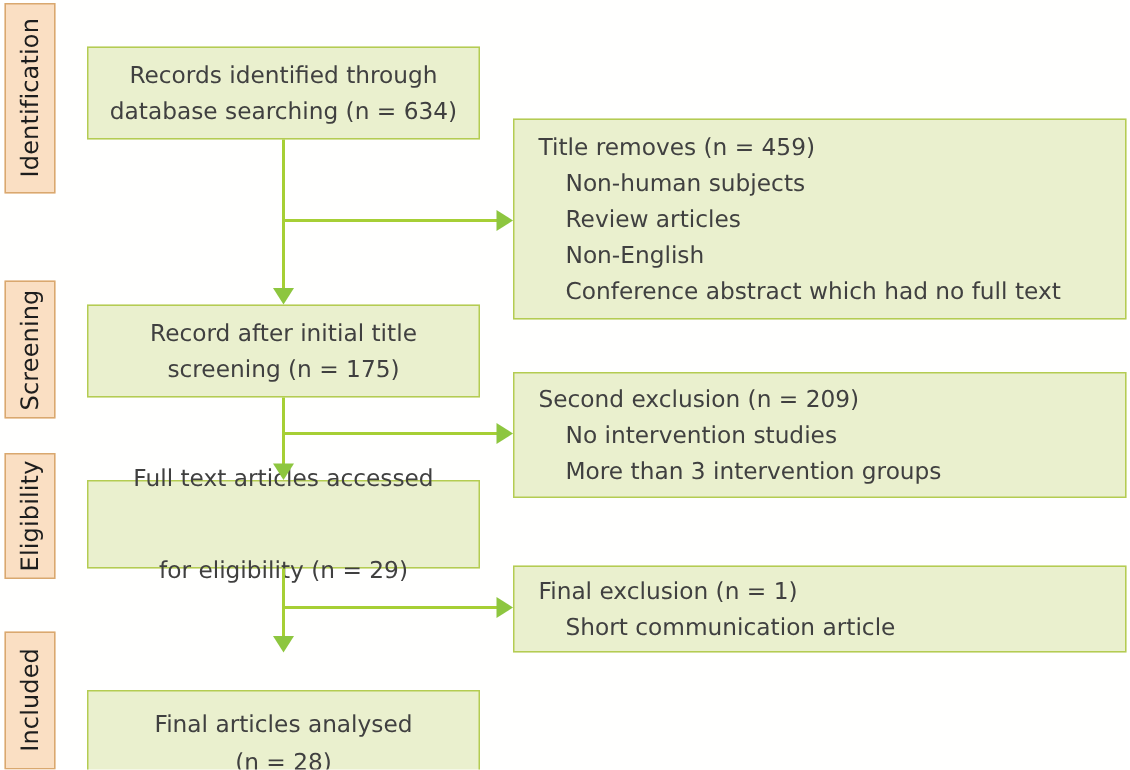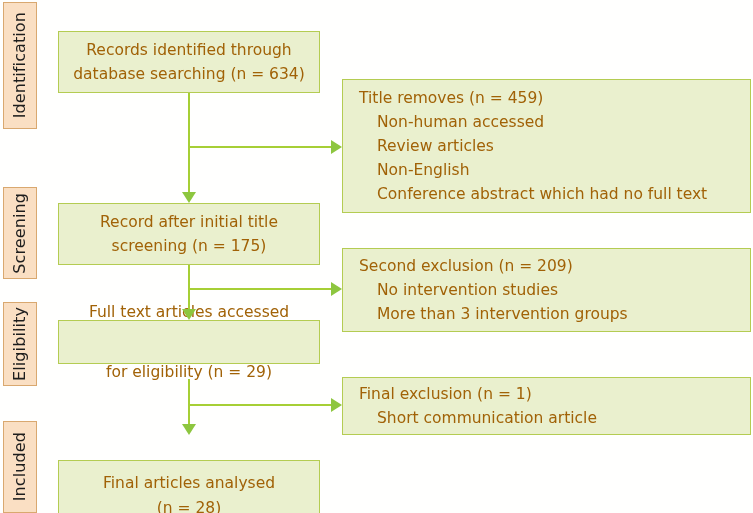--- a/index.html
+++ b/index.html
@@ -51,21 +51,21 @@
     flex-direction: column;
     justify-content: center;
   }
   .flow-box.center {
     align-items: center;
     text-align: center;
   }
   .flow-box .line {
     font-size: 15.5px;
     line-height: 1.55;
-    color: #a16207;
+    color: #404040;
     white-space: nowrap;
   }
   .flow-box.left {
     align-items: flex-start;
     padding-left: 16px;
   }
   .flow-box.left .line.indent {
     padding-left: 18px;
   }
   
@@ -118,33 +118,33 @@
   <div class="flow-box center" style="left:58px; top:31px; width:262px; height:62px;">
     <div class="line">Records identified through</div>
     <div class="line">database searching (n = 634)</div>
   </div>
 
   <div class="flow-box center" style="left:58px; top:203px; width:262px; height:62px;">
     <div class="line">Record after initial title</div>
     <div class="line">screening (n = 175)</div>
   </div>
 
-  <div class="flow-box center" style="left:58px; top:320px; width:262px; height:44px;gap:36px;">
+  <div class="flow-box center" style="left:58px; top:320px; width:262px; height:59px;gap:36px;">
     <div class="line">Full text articles accessed</div>
     <div class="line">for eligibility (n = 29)</div>
   </div>
 
   <div class="flow-box center" style="left:58px; top:460px; width:262px; height:71px;">
     <div class="line">Final articles analysed</div>
     <div class="line">(n = 28)</div>
   </div>
 
   <div class="flow-box left" style="left:342px; top:79px; width:409px; height:134px;">
     <div class="line">Title removes (n = 459)</div>
-    <div class="line indent">Non-human accessed</div>
+    <div class="line indent">Non-human subjects</div>
     <div class="line indent">Review articles</div>
     <div class="line indent">Non-English</div>
     <div class="line indent">Conference abstract which had no full text</div>
   </div>
 
   <div class="flow-box left" style="left:342px; top:248px; width:409px; height:84px;">
     <div class="line">Second exclusion (n = 209)</div>
     <div class="line indent">No intervention studies</div>
     <div class="line indent">More than 3 intervention groups</div>
   </div>

